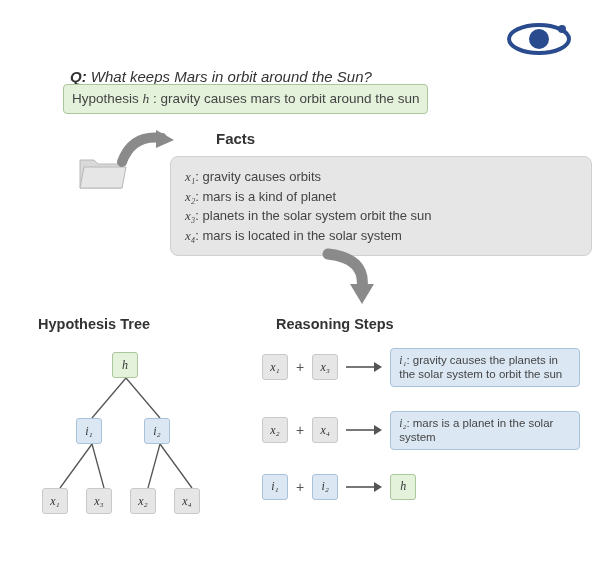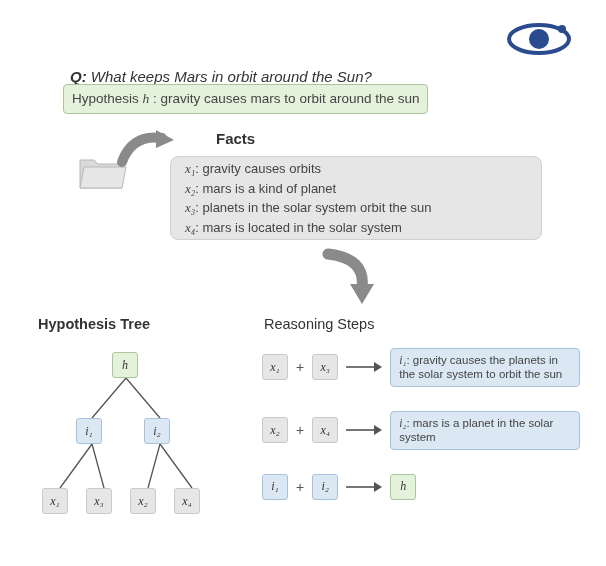--- a/index.html
+++ b/index.html
@@ -48,25 +48,25 @@
   }
   .folder-icon {
     position: absolute;
     top: 150px;
     left: 78px;
   }
   .facts-box {
     position: absolute;
     top: 156px;
     left: 170px;
-    width: 372px;
+    width: 422px;
     background: #e6e6e6;
     border: 1px solid #d0d0d0;
     border-radius: 8px;
-    padding: 2px 14px;
+    padding: 10px 14px;
     font-size: 13px;
     line-height: 1.5;
     color: #444;
   }
   .facts-box .fvar { font-style: italic; font-family: 'Times New Roman', serif; }
   .arrow-to-facts {
     position: absolute;
     top: 128px;
     left: 112px;
   }
@@ -78,22 +78,22 @@
   .et-label {
     position: absolute;
     top: 316px;
     left: 38px;
     font-weight: bold;
     font-size: 14.5px;
   }
   .rs-label {
     position: absolute;
     top: 316px;
-    left: 264px;
-    font-weight: normal;
+    left: 276px;
+    font-weight: bold;
     font-size: 14.5px;
   }
   
   .tree {
     position: absolute;
     top: 340px;
     left: 26px;
     width: 220px;
     height: 220px;
   }

